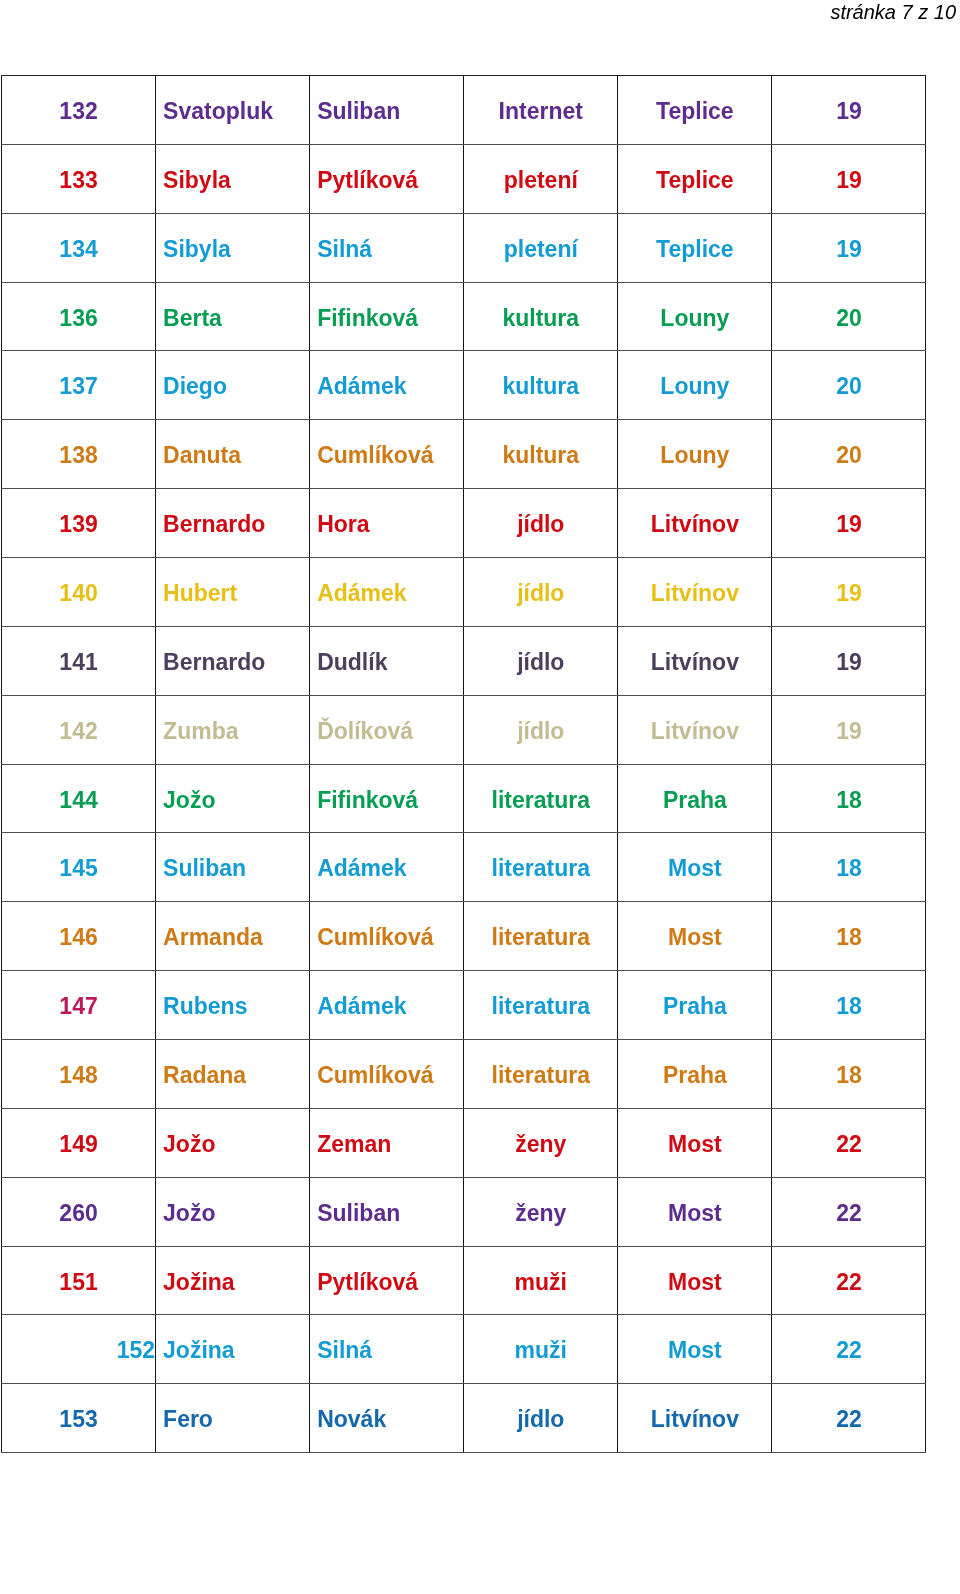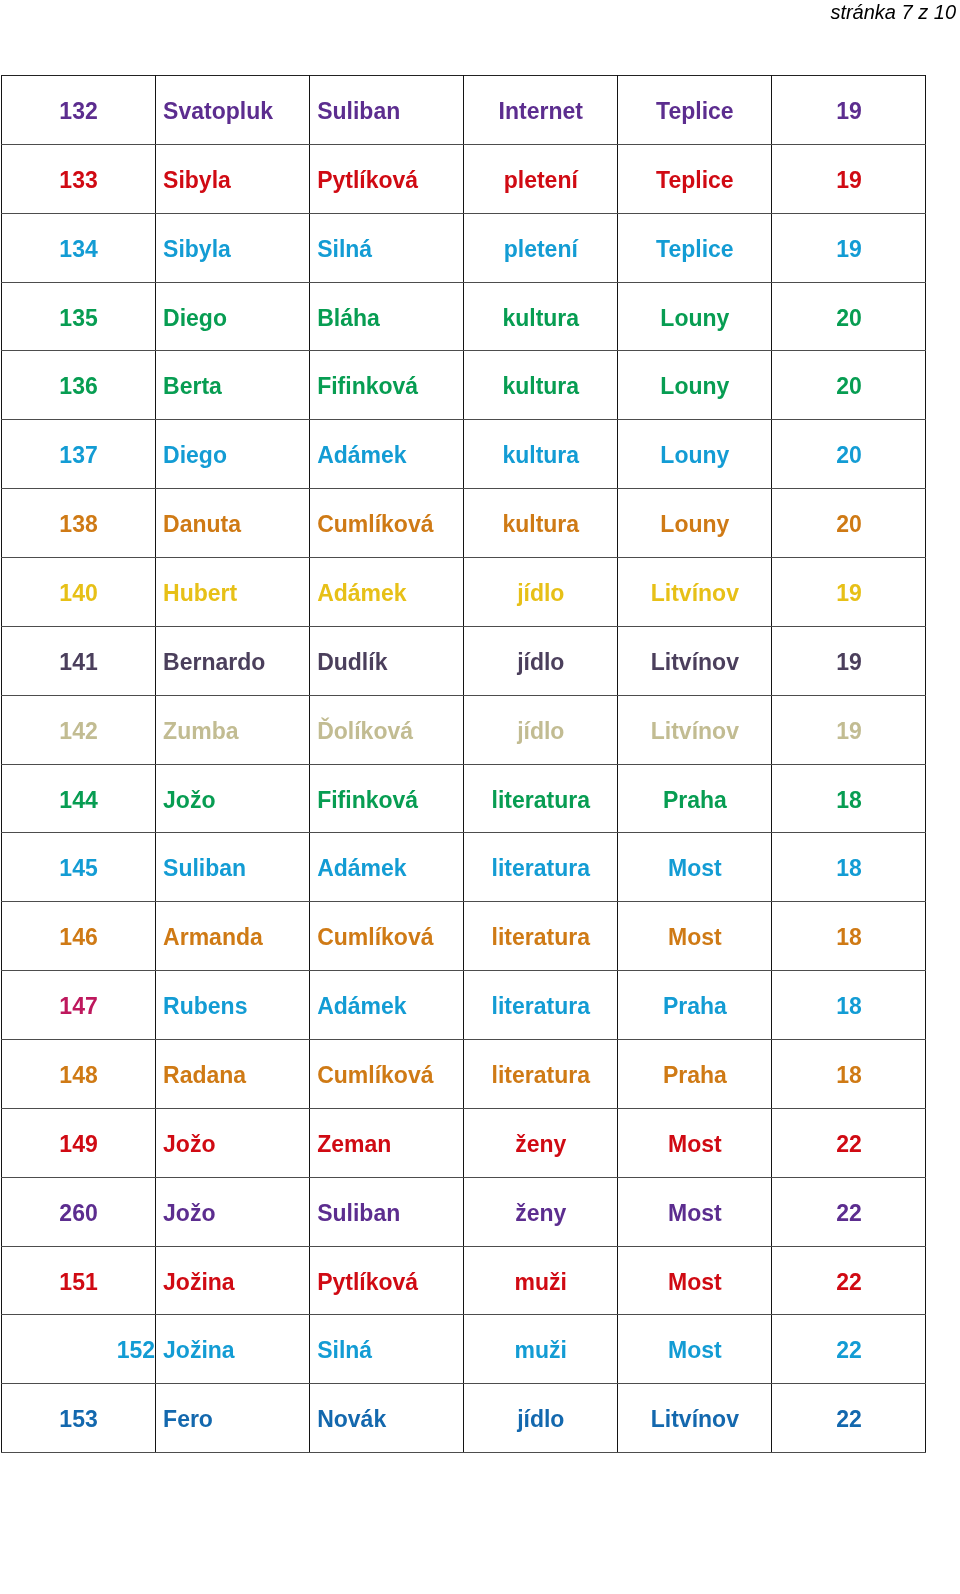--- a/index.html
+++ b/index.html
@@ -68,28 +68,20 @@
       </tr>
       <tr>
         <td class="c-id" style="color: rgb(19, 156, 212);">134</td>
         <td class="c-first_name" style="color: rgb(19, 156, 212);">Sibyla</td>
         <td class="c-last_name" style="color: rgb(19, 156, 212);">Silná</td>
         <td class="c-category" style="color: rgb(19, 156, 212);">pletení</td>
         <td class="c-city" style="color: rgb(19, 156, 212);">Teplice</td>
         <td class="c-count" style="color: rgb(19, 156, 212);">19</td>
       </tr>
       <tr>
-        <td class="c-id" style="color: rgb(7, 157, 82);">135</td>
-        <td class="c-first_name" style="color: rgb(7, 157, 82);">Diego</td>
-        <td class="c-last_name" style="color: rgb(7, 157, 82);">Bláha</td>
-        <td class="c-category" style="color: rgb(7, 157, 82);">kultura</td>
-        <td class="c-city" style="color: rgb(7, 157, 82);">Louny</td>
-        <td class="c-count" style="color: rgb(7, 157, 82);">20</td>
-      </tr>
-      <tr>
         <td class="c-id" style="color: rgb(7, 157, 82);">136</td>
         <td class="c-first_name" style="color: rgb(7, 157, 82);">Berta</td>
         <td class="c-last_name" style="color: rgb(7, 157, 82);">Fifinková</td>
         <td class="c-category" style="color: rgb(7, 157, 82);">kultura</td>
         <td class="c-city" style="color: rgb(7, 157, 82);">Louny</td>
         <td class="c-count" style="color: rgb(7, 157, 82);">20</td>
       </tr>
       <tr>
         <td class="c-id" style="color: rgb(19, 156, 212);">137</td>
         <td class="c-first_name" style="color: rgb(19, 156, 212);">Diego</td>
@@ -100,20 +92,28 @@
       </tr>
       <tr>
         <td class="c-id" style="color: rgb(207, 122, 21);">138</td>
         <td class="c-first_name" style="color: rgb(207, 122, 21);">Danuta</td>
         <td class="c-last_name" style="color: rgb(207, 122, 21);">Cumlíková</td>
         <td class="c-category" style="color: rgb(207, 122, 21);">kultura</td>
         <td class="c-city" style="color: rgb(207, 122, 21);">Louny</td>
         <td class="c-count" style="color: rgb(207, 122, 21);">20</td>
       </tr>
       <tr>
+        <td class="c-id" style="color: rgb(208, 10, 19);">139</td>
+        <td class="c-first_name" style="color: rgb(208, 10, 19);">Bernardo</td>
+        <td class="c-last_name" style="color: rgb(208, 10, 19);">Hora</td>
+        <td class="c-category" style="color: rgb(208, 10, 19);">jídlo</td>
+        <td class="c-city" style="color: rgb(208, 10, 19);">Litvínov</td>
+        <td class="c-count" style="color: rgb(208, 10, 19);">19</td>
+      </tr>
+      <tr>
         <td class="c-id" style="color: rgb(231, 192, 23);">140</td>
         <td class="c-first_name" style="color: rgb(231, 192, 23);">Hubert</td>
         <td class="c-last_name" style="color: rgb(231, 192, 23);">Adámek</td>
         <td class="c-category" style="color: rgb(231, 192, 23);">jídlo</td>
         <td class="c-city" style="color: rgb(231, 192, 23);">Litvínov</td>
         <td class="c-count" style="color: rgb(231, 192, 23);">19</td>
       </tr>
       <tr>
         <td class="c-id" style="color: rgb(75, 63, 92);">141</td>
         <td class="c-first_name" style="color: rgb(75, 63, 92);">Bernardo</td>

